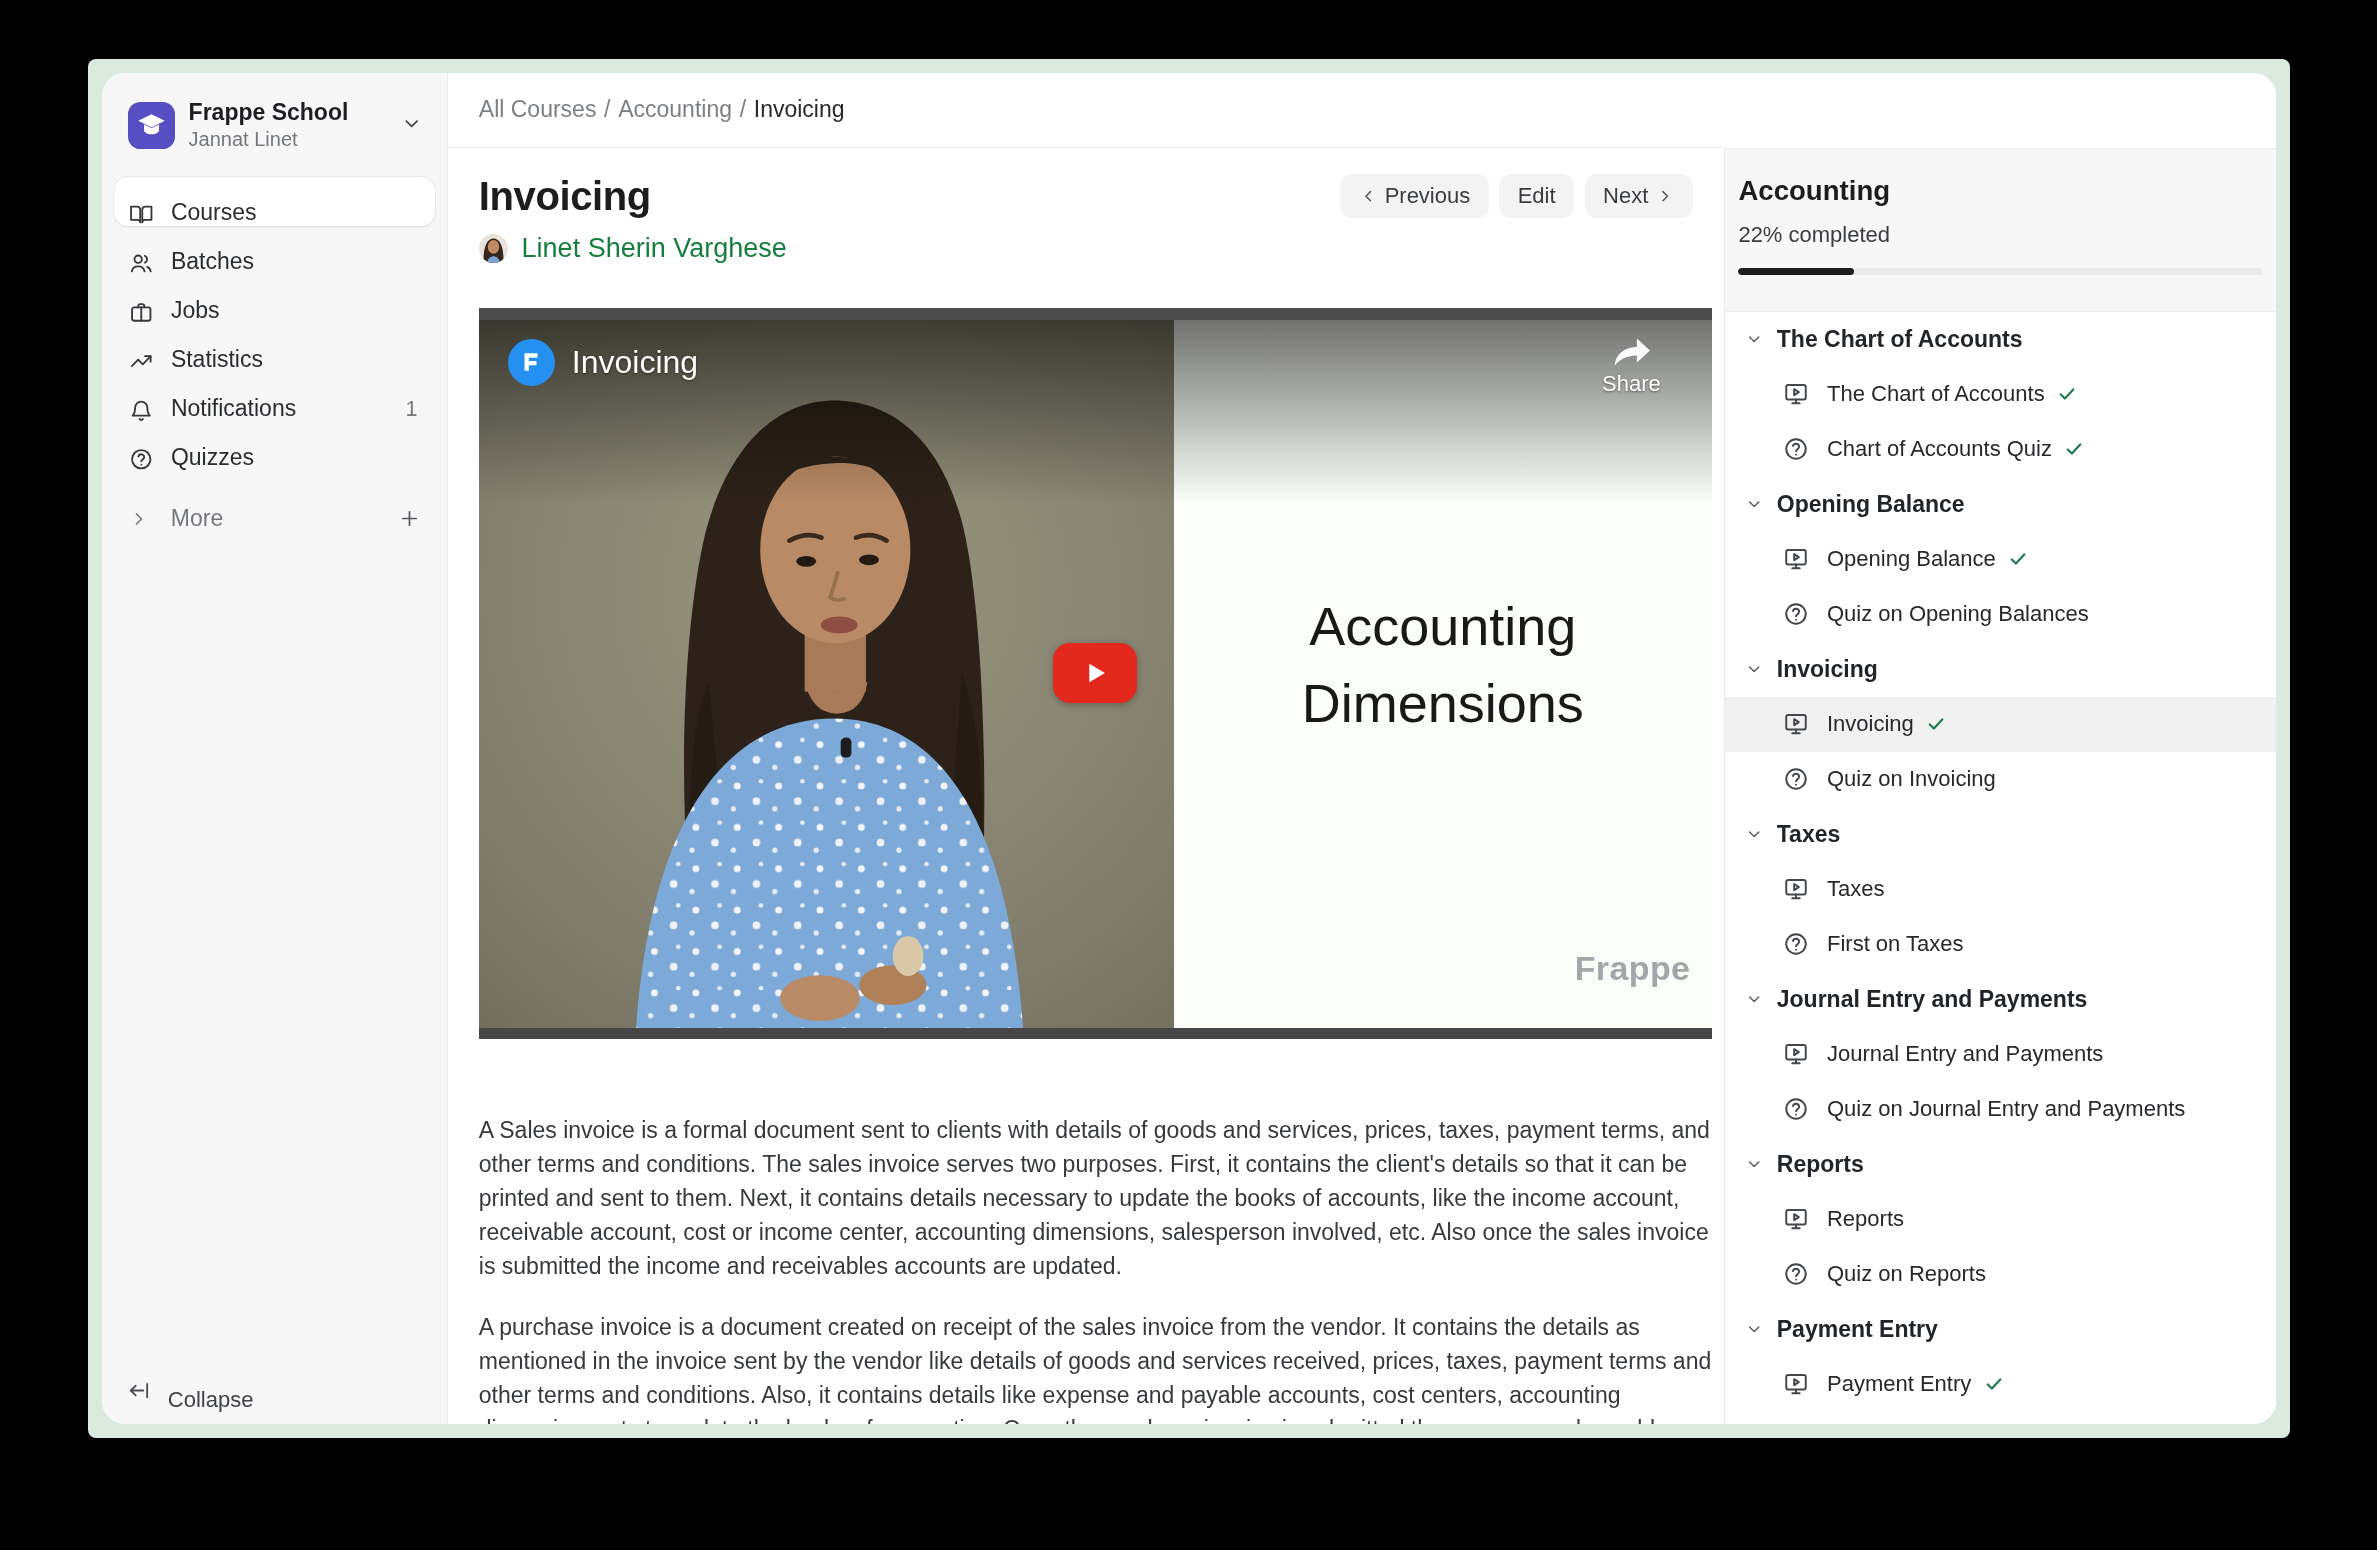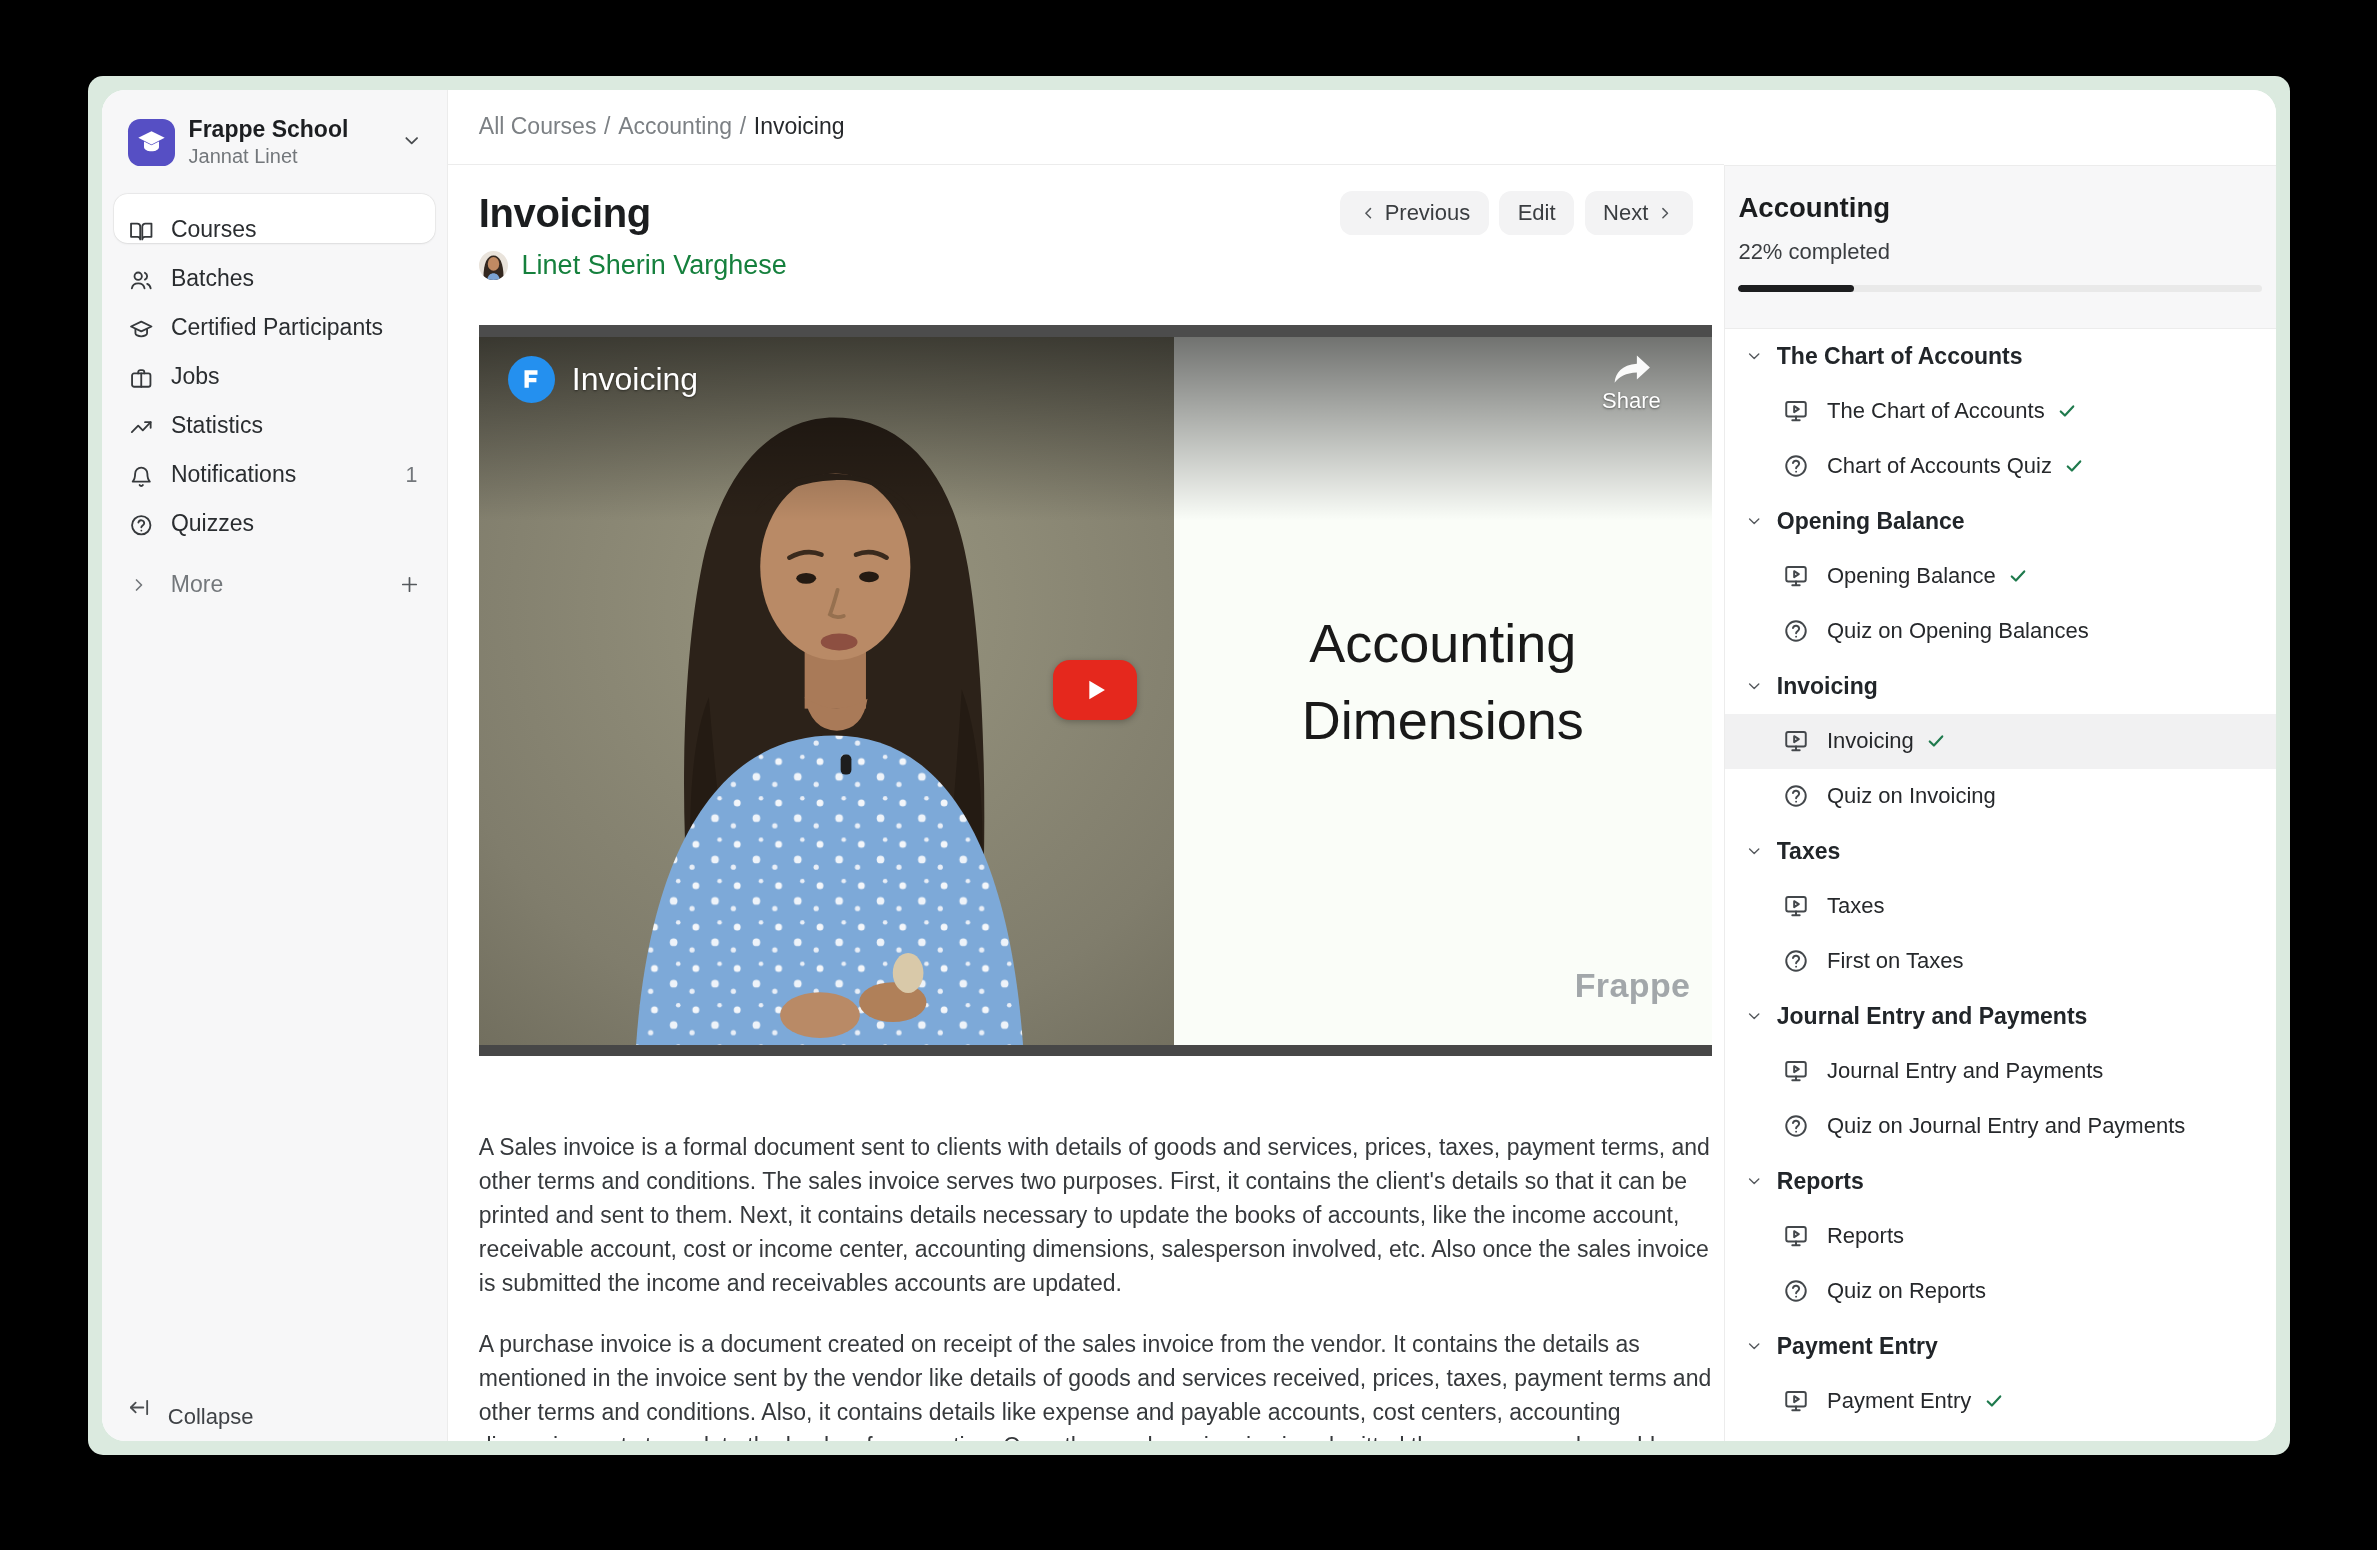--- a/index.html
+++ b/index.html
@@ -1,18 +1,18 @@
 <!DOCTYPE html>
 <html style="font-size:12.3px"><head>
 <meta charset="utf-8">
 <style>
   html,body{margin:0;padding:0;background:#000;width:2377px;height:1550px;overflow:hidden;
     font-family:"Liberation Sans",sans-serif;-webkit-font-smoothing:antialiased;}
   *{box-sizing:border-box;}
-  .window{position:absolute;left:88px;top:76px;width:2202px;height:1379px;background:#dbeadf;border-radius:15px;}
+  .window{position:absolute;left:88px;top:59px;width:2202px;height:1379px;background:#dbeadf;border-radius:8px;}
   .app{position:absolute;inset:13.8px;border-radius:23px;overflow:hidden;background:#fff;}
 
   
   .sidebar{position:absolute;left:0;top:0;width:346px;height:100%;background:#f7f7f8;border-right:0.8px solid #ececec;}
   .brand{position:relative;margin:26px 20px 0 26px;display:flex;align-items:center;cursor:pointer;}
   .brand-logo{width:47px;height:47px;border-radius:12.3px;background:#564fc4;display:flex;align-items:center;justify-content:center;flex:0 0 47px;}
   .brand-text{margin-left:13.8px;line-height:1.15;}
   .brand-title{font-size:23px;font-weight:700;color:#1c1e21;}
   .brand-sub{font-size:20px;color:#73777b;margin-top:3.1px;}
   .brand-chev{position:absolute;right:4.6px;top:13.8px;color:#4a4d50;}
@@ -124,29 +124,20 @@
           <div class="nav-item">
             <span class="nav-ic">
               <svg width="24.5" height="24.5" viewBox="0 0 24 24" fill="none" stroke="currentColor" stroke-width="1.8" stroke-linecap="round" stroke-linejoin="round">
                 <circle cx="9" cy="8" r="3.6"></circle>
                 <path d="M2.8 20c.5-3.2 2.9-5 6.2-5s5.7 1.8 6.2 5"></path>
                 <path d="M15.6 4.7a3.6 3.6 0 0 1 0 6.6"></path>
                 <path d="M17.8 15.5c2 .7 3.1 2.2 3.4 4.5"></path>
               </svg>
             </span>
             <span class="nav-label">Batches</span>
-          </div>
-          <div class="nav-item">
-            <span class="nav-ic">
-              <svg width="24.5" height="24.5" viewBox="0 0 24 24" fill="none" stroke="currentColor" stroke-width="1.8" stroke-linecap="round" stroke-linejoin="round">
-                <path d="M12 4.5 2 9.3l10 4.8 10-4.8z"></path>
-                <path d="M6.3 11.7v4.1c0 1.7 2.6 3.1 5.7 3.1s5.7-1.4 5.7-3.1v-4.1"></path>
-              </svg>
-            </span>
-            <span class="nav-label">Certified Participants</span>
           </div>
           <div class="nav-item">
             <span class="nav-ic">
               <svg width="24.5" height="24.5" viewBox="0 0 24 24" fill="none" stroke="currentColor" stroke-width="1.8" stroke-linecap="round" stroke-linejoin="round">
                 <rect x="3" y="7.3" width="18" height="13" rx="2"></rect>
                 <path d="M9 7.3V6a2 2 0 0 1 2-2h2a2 2 0 0 1 2 2v1.3"></path>
                 <path d="M12 7.3v13"></path>
               </svg>
             </span>
             <span class="nav-label">Jobs</span>

